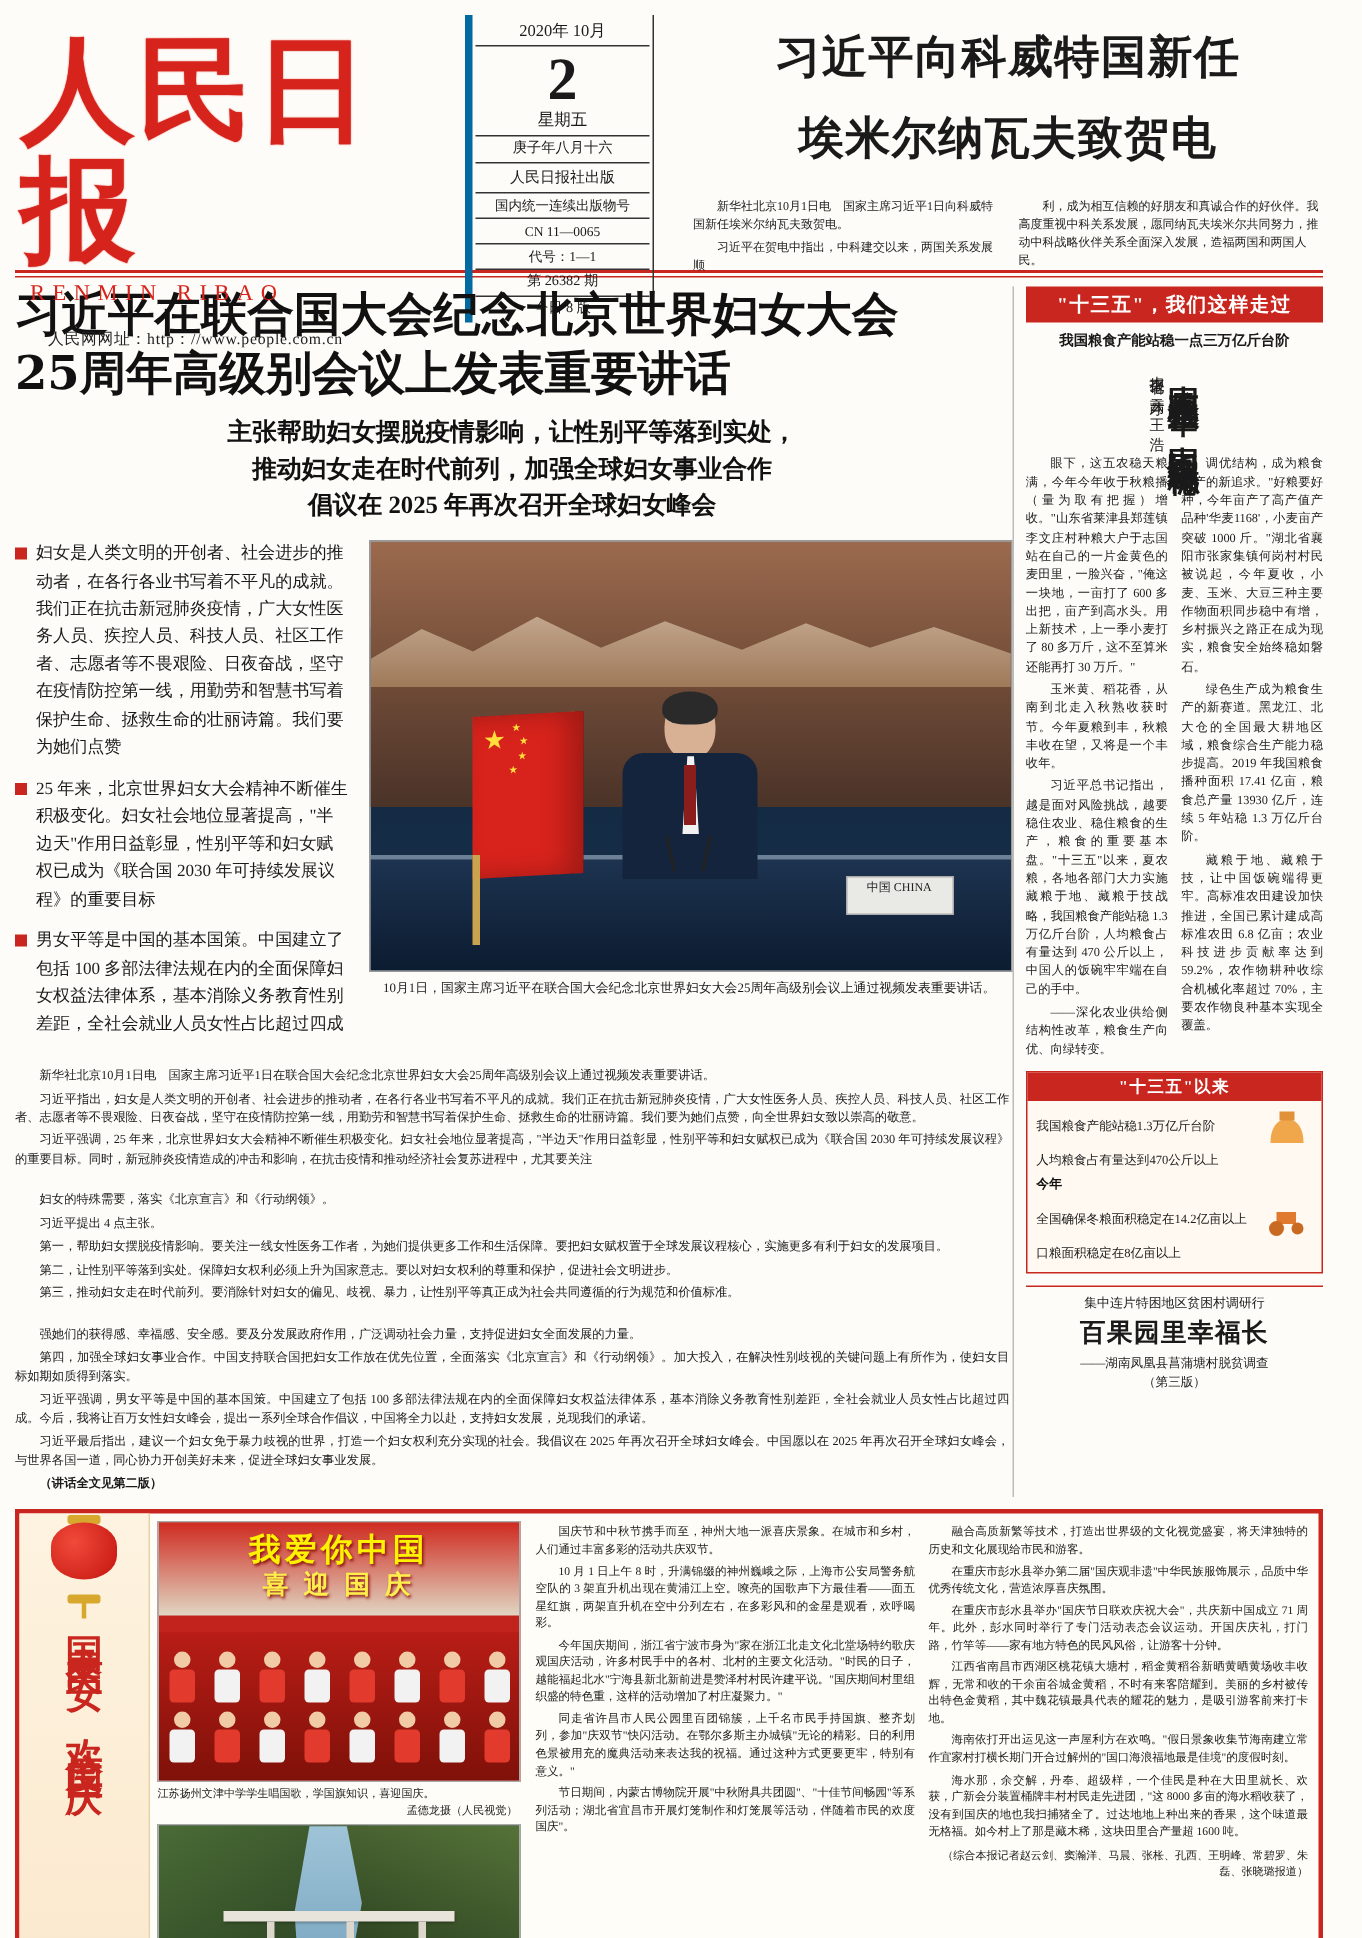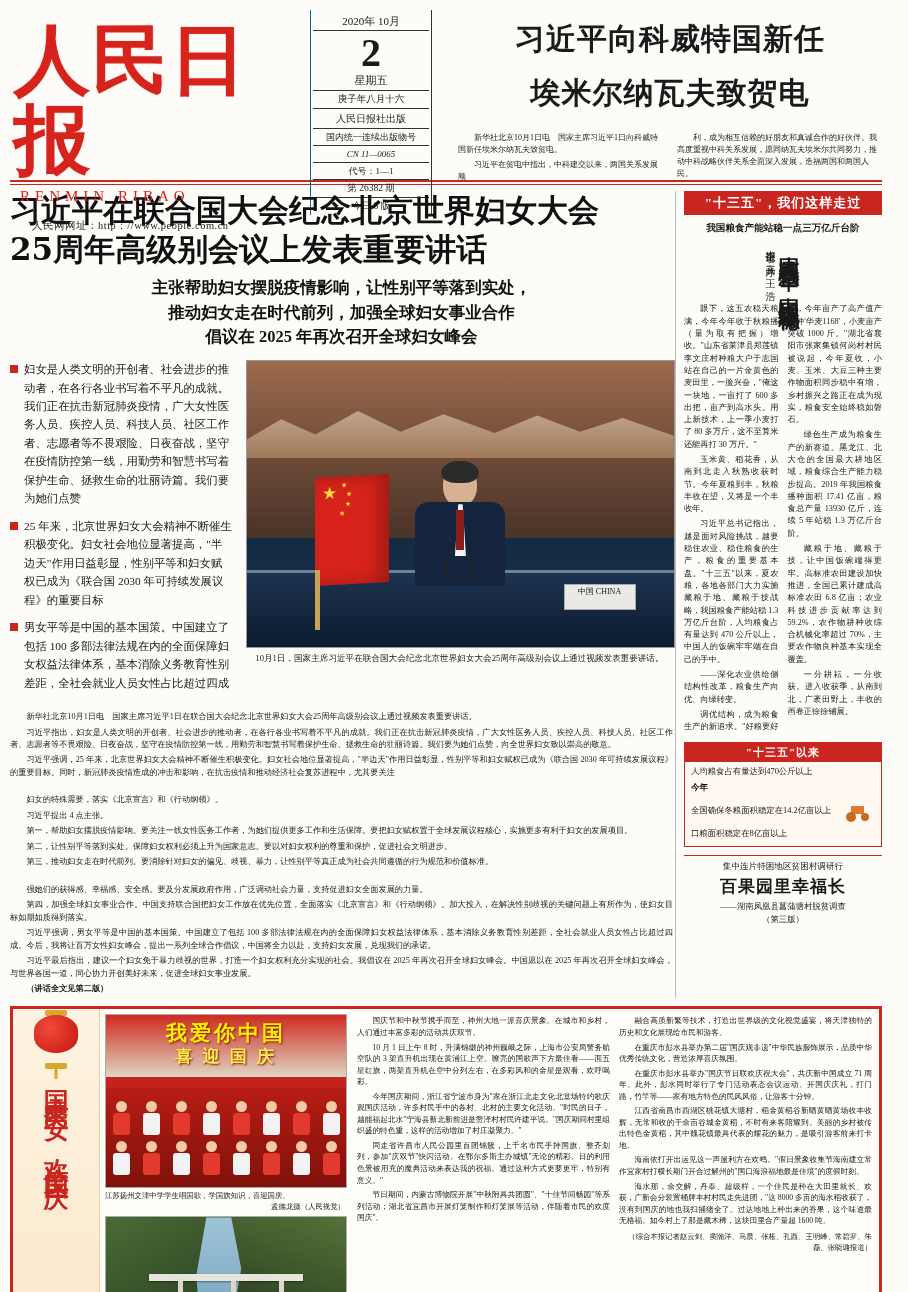--- a/index.html
+++ b/index.html
@@ -24,31 +24,31 @@
     margin-top:14px;
   }
   .mast-logo .pinyin{
     color:#d6231b;font-size:15px;letter-spacing:5px;
     font-family:"Liberation Serif", serif;margin-top:8px;padding-left:6px;
   }
   .mast-url{
     font-size:10.5px;color:#222;margin-top:14px;padding-left:18px;letter-spacing:.5px;
   }
   .mast-date{
-    width:116px;border-left:1px solid #0369a1;border-right:1px solid #333;
+    width:116px;border-left:5px solid #0369a1;border-right:1px solid #333;
     margin:4px 8px 0 6px;text-align:center;font-size:10px;line-height:1.35;
     padding:2px 2px 0 2px;
   }
   .mast-date .d-top{font-size:11px;padding:2px 0 1px;border-bottom:1px solid #333;}
   .mast-date .d-num{font-size:40px;font-weight:bold;line-height:1;padding:2px 0 0;font-family:"Liberation Serif",serif;}
   .mast-date .d-week{font-size:11px;padding-bottom:2px;}
   .mast-date .d-lunar{font-size:9.5px;border-top:1px solid #333;border-bottom:1px solid #333;padding:2px 0;}
   .mast-date .d-pub{font-size:10px;padding:3px 0;border-bottom:1px solid #333;}
   .mast-date .d-line{font-size:9px;padding:2px 0;}
-  .mast-date .d-cn{font-size:9px;border-top:1px solid #333;padding:2px 0;font-style:italic;}
+  .mast-date .d-cn{font-size:9px;border-top:1px solid #333;padding:2px 0;}
   .mast-date .d-code{font-size:9px;border-top:1px solid #333;border-bottom:1px solid #333;padding:2px 0;}
   .mast-date .d-issue{font-size:9.5px;padding:2px 0;}
   .mast-date .d-pages{font-size:9.5px;border-top:1px solid #333;padding:2px 0;}
 
   .mast-head-right{flex:1;padding-left:18px;}
   .mast-head-right .htitle{
     font-size:30px;font-weight:bold;line-height:1.4;letter-spacing:1px;
     text-align:center;font-family:"DejaVu Serif", serif;padding-top:12px;
   }
   .mast-head-right .hbody{
@@ -363,25 +363,31 @@
       </div>
 
       <div class="rc-body">
         <p>眼下，这五农稳天粮满，今年今年收于秋粮播（量为取有把握）增收。"山东省莱津县郑莲镇李文庄村种粮大户于志国站在自己的一片金黄色的麦田里，一脸兴奋，"俺这一块地，一亩打了 600 多出把，亩产到高水头。用上新技术，上一季小麦打了 80 多万斤，这不至算米还能再打 30 万斤。"</p>
         <p>玉米黄、稻花香，从南到北走入秋熟收获时节。今年夏粮到丰，秋粮丰收在望，又将是一个丰收年。</p>
         <p>习近平总书记指出，越是面对风险挑战，越要稳住农业、稳住粮食的生产，粮食的重要基本盘。"十三五"以来，夏农粮，各地各部门大力实施藏粮于地、藏粮于技战略，我国粮食产能站稳 1.3 万亿斤台阶，人均粮食占有量达到 470 公斤以上，中国人的饭碗牢牢端在自己的手中。</p>
         <p>——深化农业供给侧结构性改革，粮食生产向优、向绿转变。</p>
         <p>调优结构，成为粮食生产的新追求。"好粮要好种，今年亩产了高产值产品种'华麦1168'，小麦亩产突破 1000 斤。"湖北省襄阳市张家集镇何岗村村民被说起，今年夏收，小麦、玉米、大豆三种主要作物面积同步稳中有增，乡村振兴之路正在成为现实，粮食安全始终稳如磐石。</p>
         <p>绿色生产成为粮食生产的新赛道。黑龙江、北大仓的全国最大耕地区域，粮食综合生产能力稳步提高。2019 年我国粮食播种面积 17.41 亿亩，粮食总产量 13930 亿斤，连续 5 年站稳 1.3 万亿斤台阶。</p>
         <p>藏粮于地、藏粮于技，让中国饭碗端得更牢。高标准农田建设加快推进，全国已累计建成高标准农田 6.8 亿亩；农业科技进步贡献率达到 59.2%，农作物耕种收综合机械化率超过 70%，主要农作物良种基本实现全覆盖。</p>
-        <p>一分耕耘，一分收获。进入收获季，从南到北，广袤田野上，丰收的画卷正徐徐铺展。</p>
       </div>
 
       <div class="rc-infobox">
         <div class="ib-head">"十三五"以来</div>
+        <div class="ib-row">
+          <div class="ib-tx">我国粮食产能站稳1.3万亿斤台阶</div>
+          <svg class="ib-ic" viewBox="0 0 34 26">
+            <path d="M6 24 C6 12, 12 8, 17 8 C22 8, 28 12, 28 24 Z" fill="#f0a64b"></path>
+            <rect x="12" y="3" width="10" height="6" fill="#e0913a"></rect>
+          </svg>
+        </div>
         <div class="ib-row">
           <div class="ib-tx">人均粮食占有量达到470公斤以上</div>
         </div>
         <div class="ib-sub">今年</div>
         <div class="ib-row">
           <div class="ib-tx">全国确保冬粮面积稳定在14.2亿亩以上</div>
           <svg class="ib-ic" viewBox="0 0 34 26">
             <rect x="10" y="8" width="13" height="8" fill="#e07a2e"></rect>
             <circle cx="10" cy="19" r="5" fill="#c96a22"></circle>
             <circle cx="24" cy="19" r="4" fill="#c96a22"></circle>

